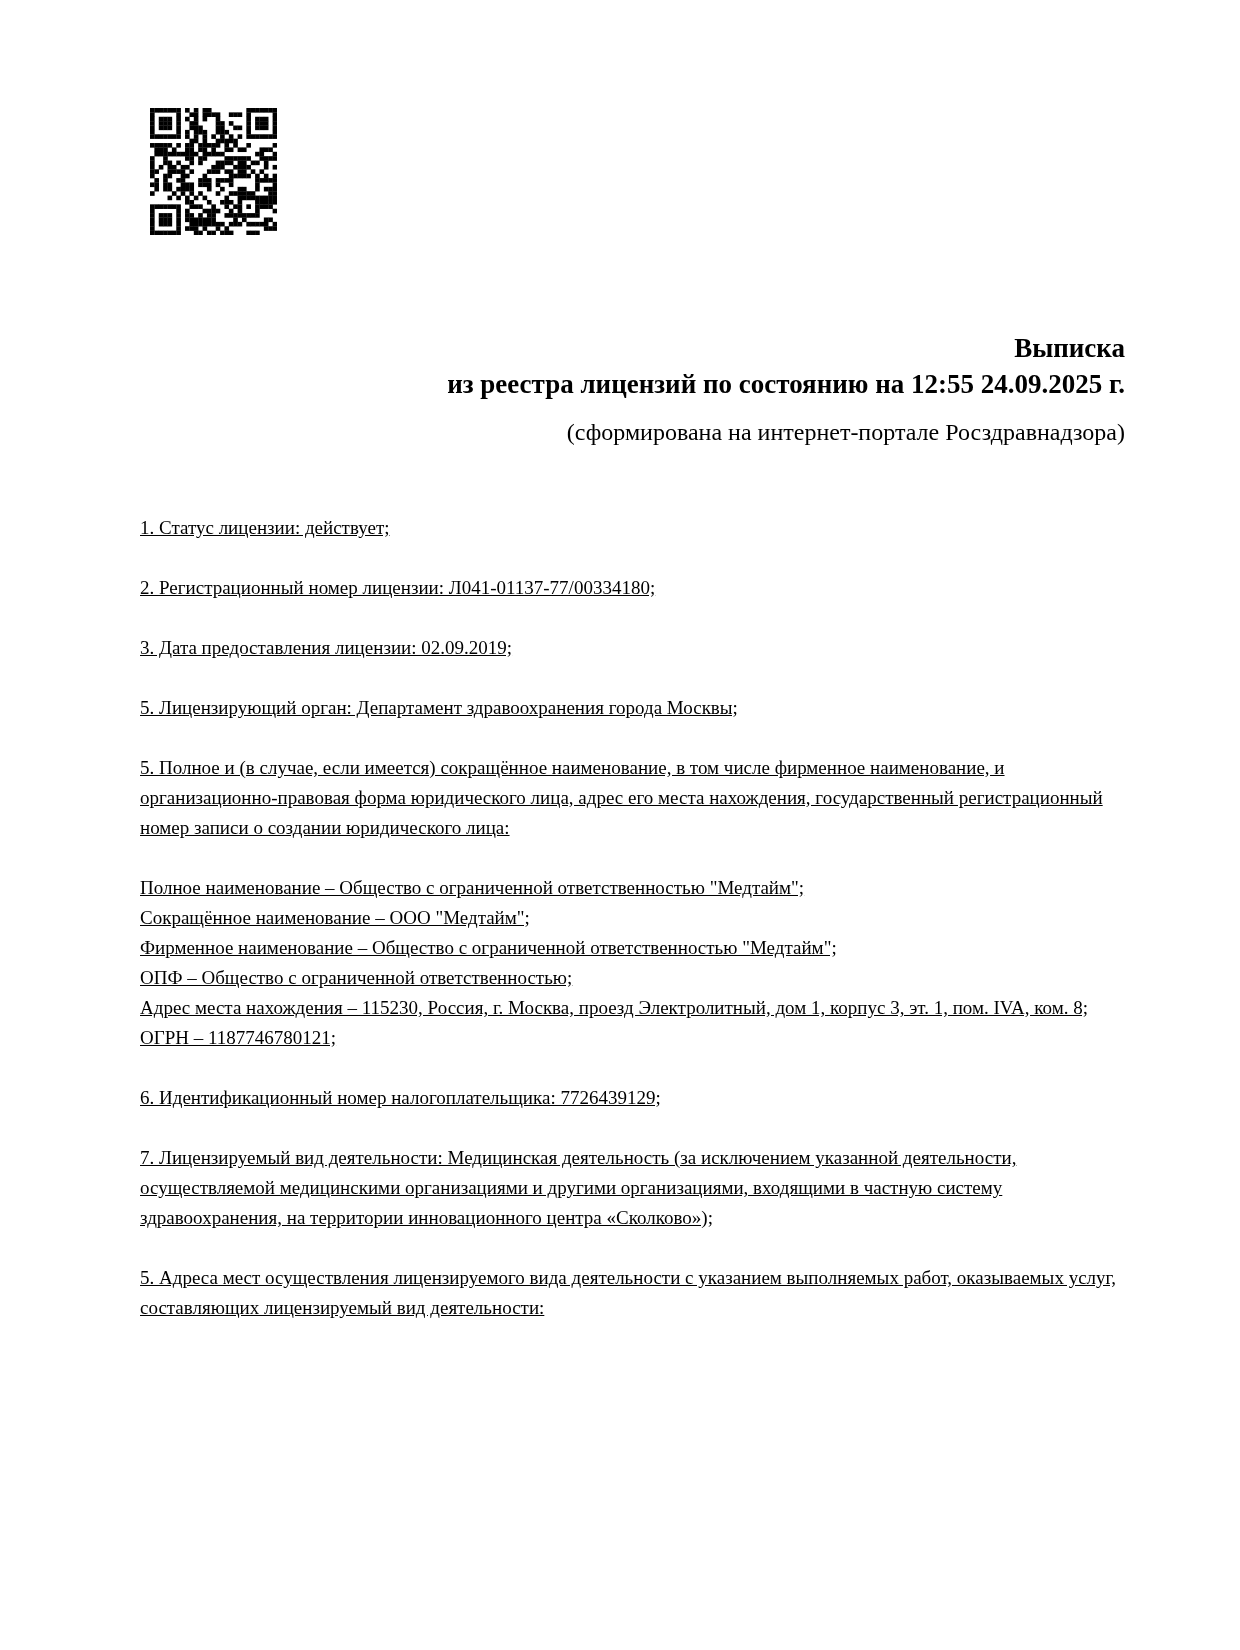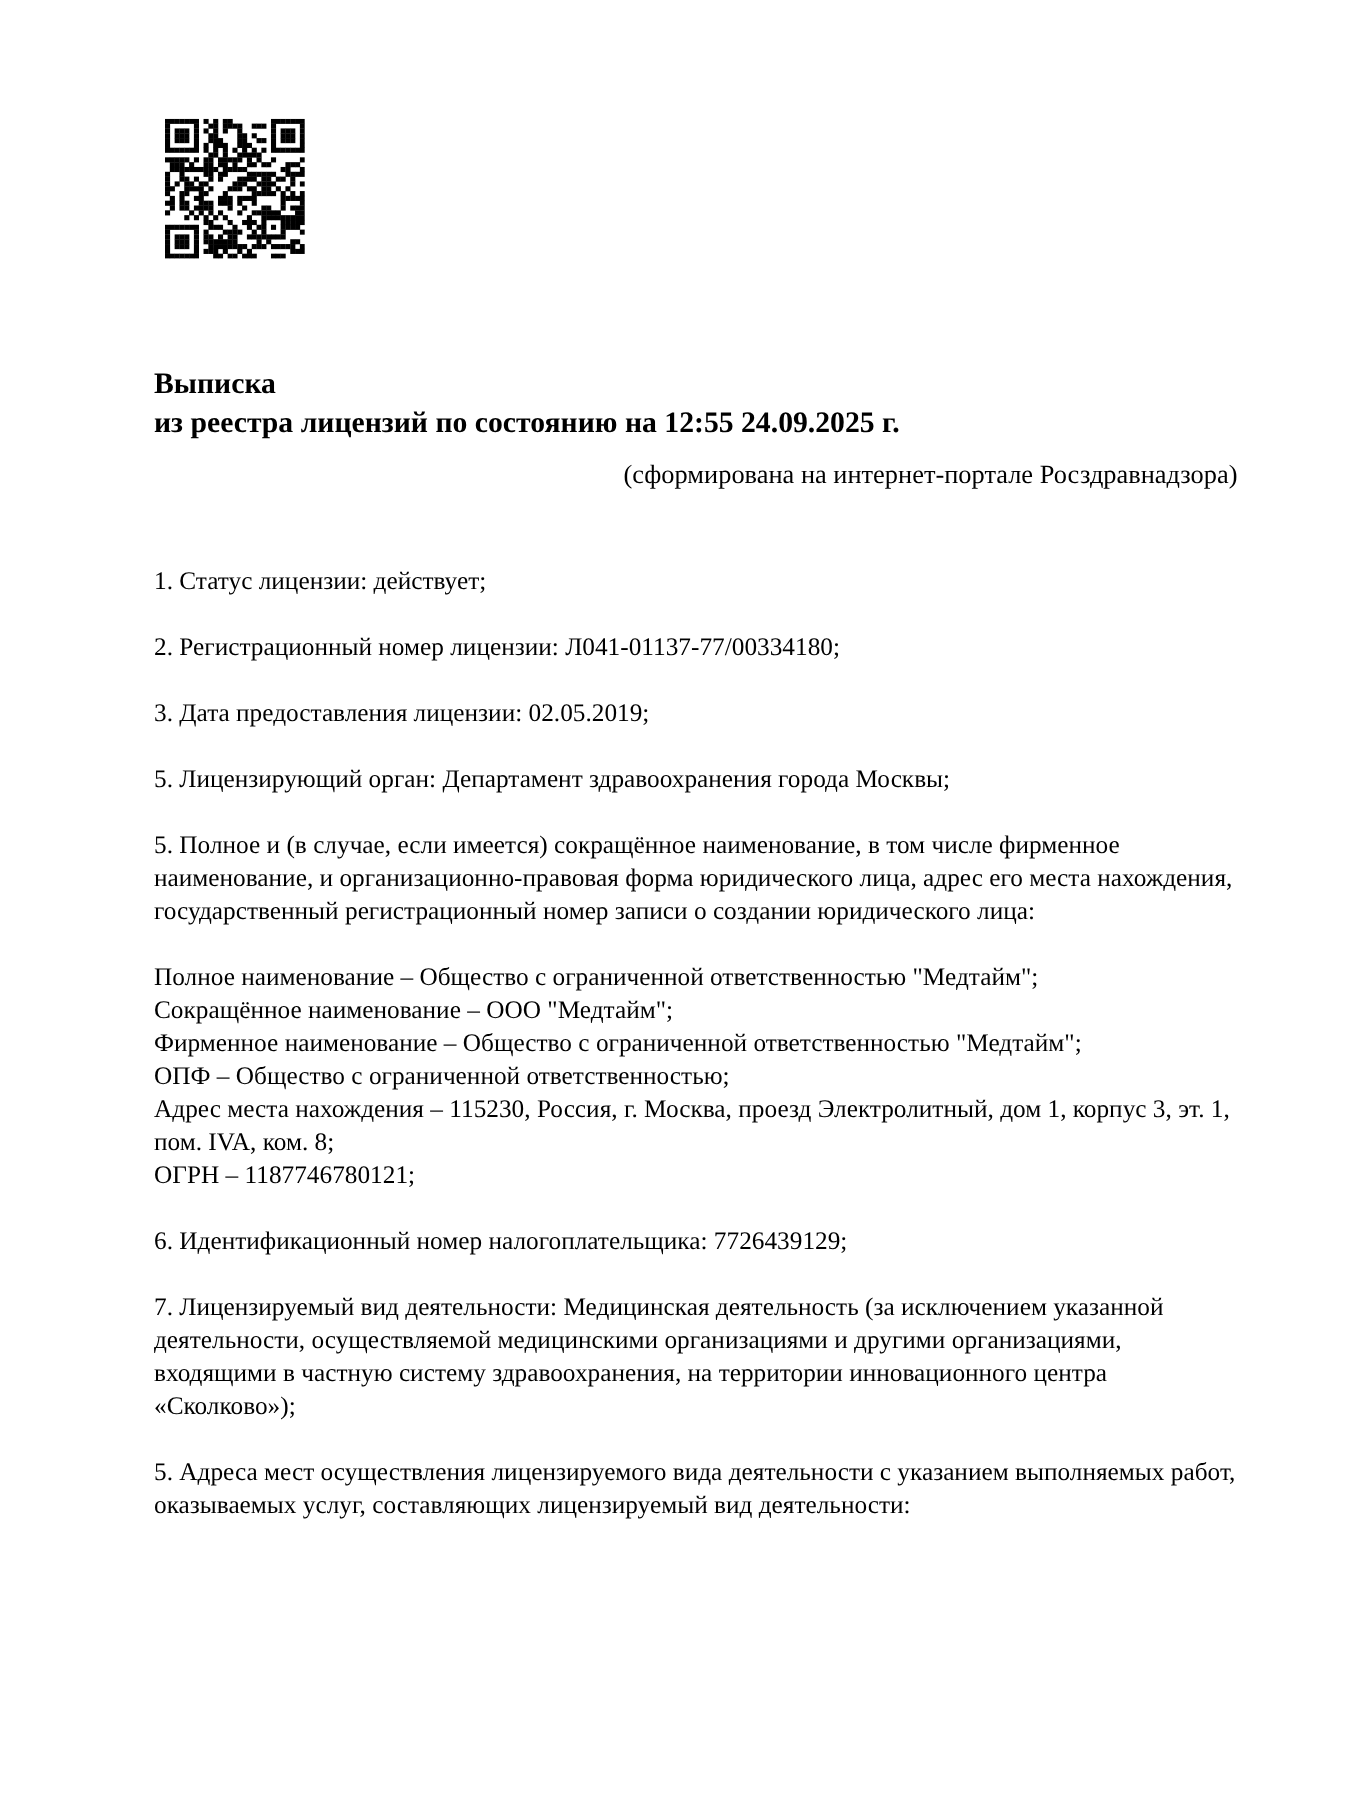--- a/index.html
+++ b/index.html
@@ -20,39 +20,40 @@
     left: 150px;
     top: 108px;
     width: 127px;
     height: 127px;
   }
   .content {
     padding: 330px 115px 0 140px;
   }
   .doc-title {
     margin: 0;
-    text-align: left;
+    text-align: right;
     font-size: 27px;
     line-height: 36px;
     font-weight: 700;
   }
   .doc-subtitle {
     margin: 16px 0 0 0;
     text-align: right;
     font-size: 24px;
     line-height: 28px;
   }
   .doc-body {
     margin-top: 67px;
   }
   .doc-body p {
     margin: 0 0 30px 0;
-    font-size: 23px;
+    font-size: 19px;
     line-height: 30px;
     text-align: left;
+    text-decoration: underline;
   }
   .multiline {
     white-space: pre-line;
   }
 </style>
 </head>
 <body>
 
 <div class="qr"><svg xmlns="http://www.w3.org/2000/svg" width="127" height="127" viewBox="0 0 127 127" fill="#000000">
       <rect x="0.00" y="0.00" width="4.63" height="4.63"></rect>
@@ -505,21 +506,21 @@
   <h1 class="doc-title">
     <span>Выписка</span><br>
     <span>из реестра лицензий по состоянию на 12:55 24.09.2025 г.</span>
   </h1>
 
   <div class="doc-subtitle">(сформирована на интернет-портале Росздравнадзора)</div>
 
   <div class="doc-body">
     <p>1. Статус лицензии: действует;</p>
     <p>2. Регистрационный номер лицензии: Л041-01137-77/00334180;</p>
-    <p>3. Дата предоставления лицензии: 02.05.2019;</p>
+    <p>3. Дата предоставления лицензии: 02.09.2019;</p>
     <p>5. Лицензирующий орган: Департамент здравоохранения города Москвы;</p>
     <p>5. Полное и (в случае, если имеется) сокращённое наименование, в том числе фирменное наименование, и организационно-правовая форма юридического лица, адрес его места нахождения, государственный регистрационный номер записи о создании юридического лица:</p>
     <p class="multiline">Полное наименование – Общество с ограниченной ответственностью "Медтайм";
 Сокращённое наименование – ООО "Медтайм";
 Фирменное наименование – Общество с ограниченной ответственностью "Медтайм";
 ОПФ – Общество с ограниченной ответственностью;
 Адрес места нахождения – 115230, Россия, г. Москва, проезд Электролитный, дом 1, корпус 3, эт. 1, пом. IVA, ком. 8;
 ОГРН – 1187746780121;</p>
     <p>6. Идентификационный номер налогоплательщика: 7726439129;</p>
     <p>7. Лицензируемый вид деятельности: Медицинская деятельность (за исключением указанной деятельности, осуществляемой медицинскими организациями и другими организациями, входящими в частную систему здравоохранения, на территории инновационного центра «Сколково»);</p>

